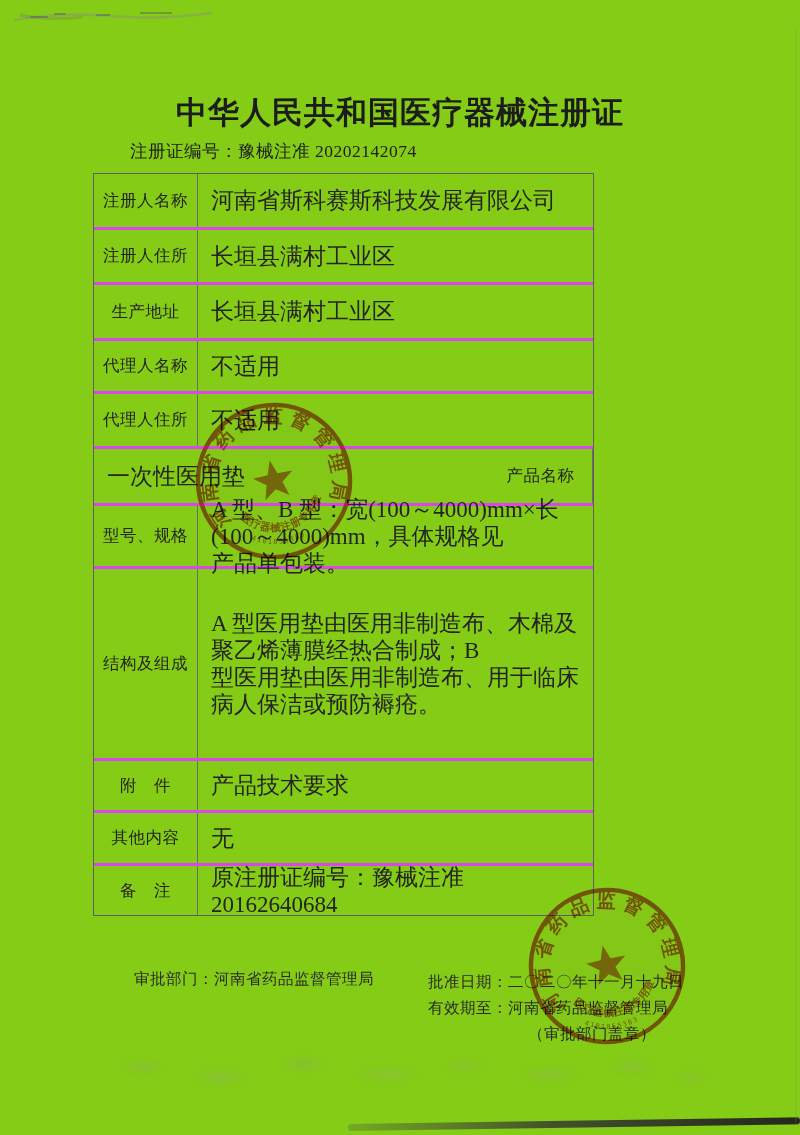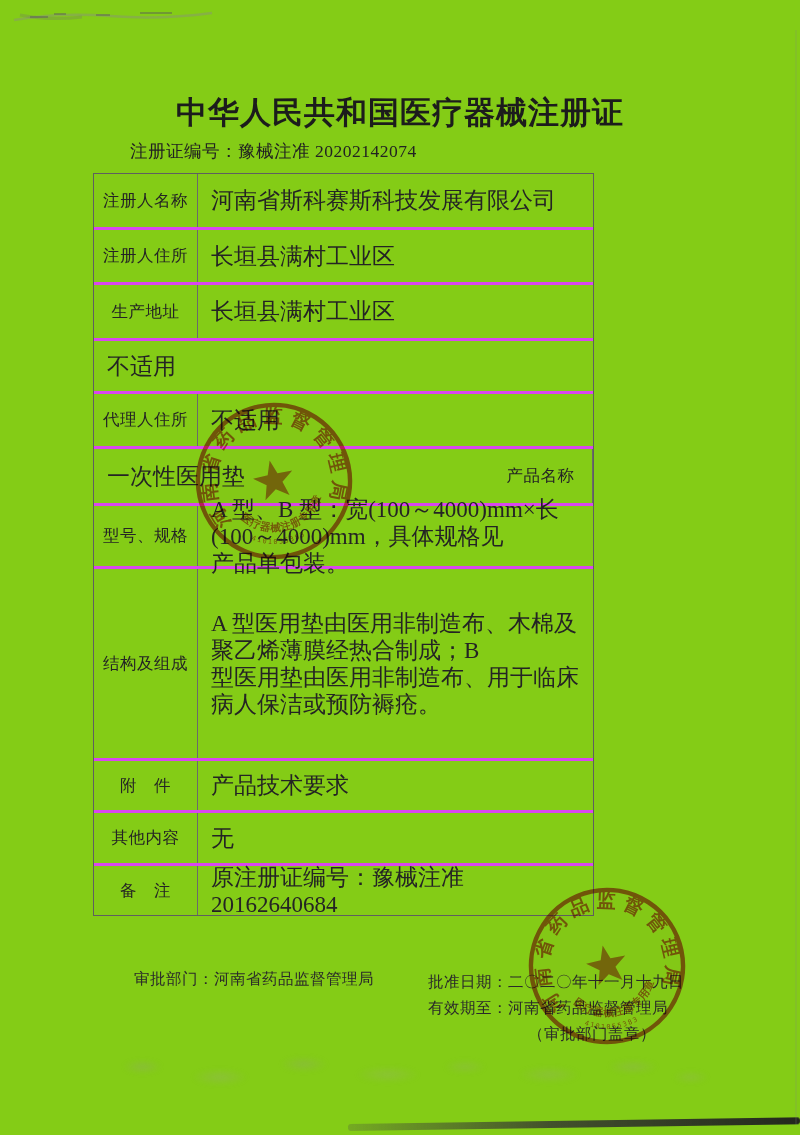--- a/index.html
+++ b/index.html
@@ -117,20 +117,21 @@
     </div>
     <div class="row r1">
       <div class="cell lbl">注册人住所</div>
       <div class="cell val">长垣县满村工业区</div>
     </div>
     <div class="row r2">
       <div class="cell lbl">生产地址</div>
       <div class="cell val">长垣县满村工业区</div>
     </div>
     <div class="row r3">
+      <div class="cell lbl">代理人名称</div>
       <div class="cell val">不适用</div>
     </div>
     <div class="row r4">
       <div class="cell lbl">代理人住所</div>
       <div class="cell val">不适用</div>
     </div>
     <div class="row r5">
       <div class="cell val">一次性医用垫</div>
       <div class="cell lbl">产品名称</div>
     </div>

